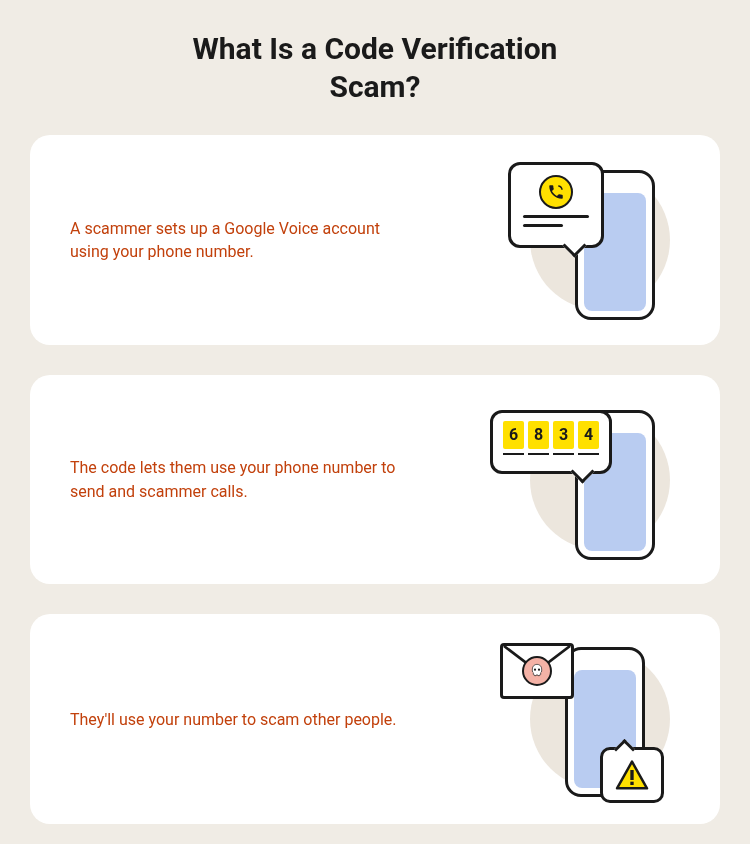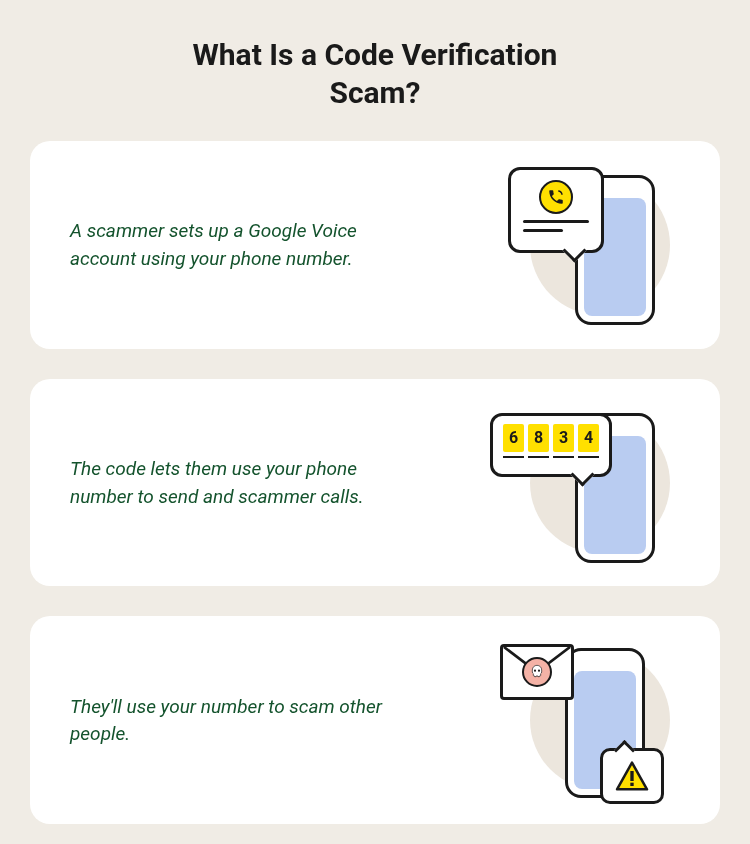--- a/index.html
+++ b/index.html
@@ -14,39 +14,37 @@
     padding: 30px 30px 20px 30px;
   }
   .title {
     font-size: 30px;
     font-weight: 700;
     color: #1a1a1a;
     text-align: center;
     line-height: 1.25;
     max-width: 420px;
     margin-bottom: 30px;
-    margin-top: 6px;
   }
   .card {
     background: #fff;
     border-radius: 20px;
     width: 100%;
     padding: 30px 30px 30px 40px;
     display: flex;
     align-items: center;
     justify-content: space-between;
     margin-bottom: 30px;
     min-height: 200px;
   }
   .card-text {
-    font-size: 19px;
-    color: #14532d;
+    font-size: 16px;
+    color: #c2410c;
     line-height: 1.45;
     max-width: 340px;
-    font-style: italic;
   }
   .illus {
     width: 220px;
     height: 180px;
     flex-shrink: 0;
     position: relative;
     display: flex;
     align-items: center;
     justify-content: center;
   }

